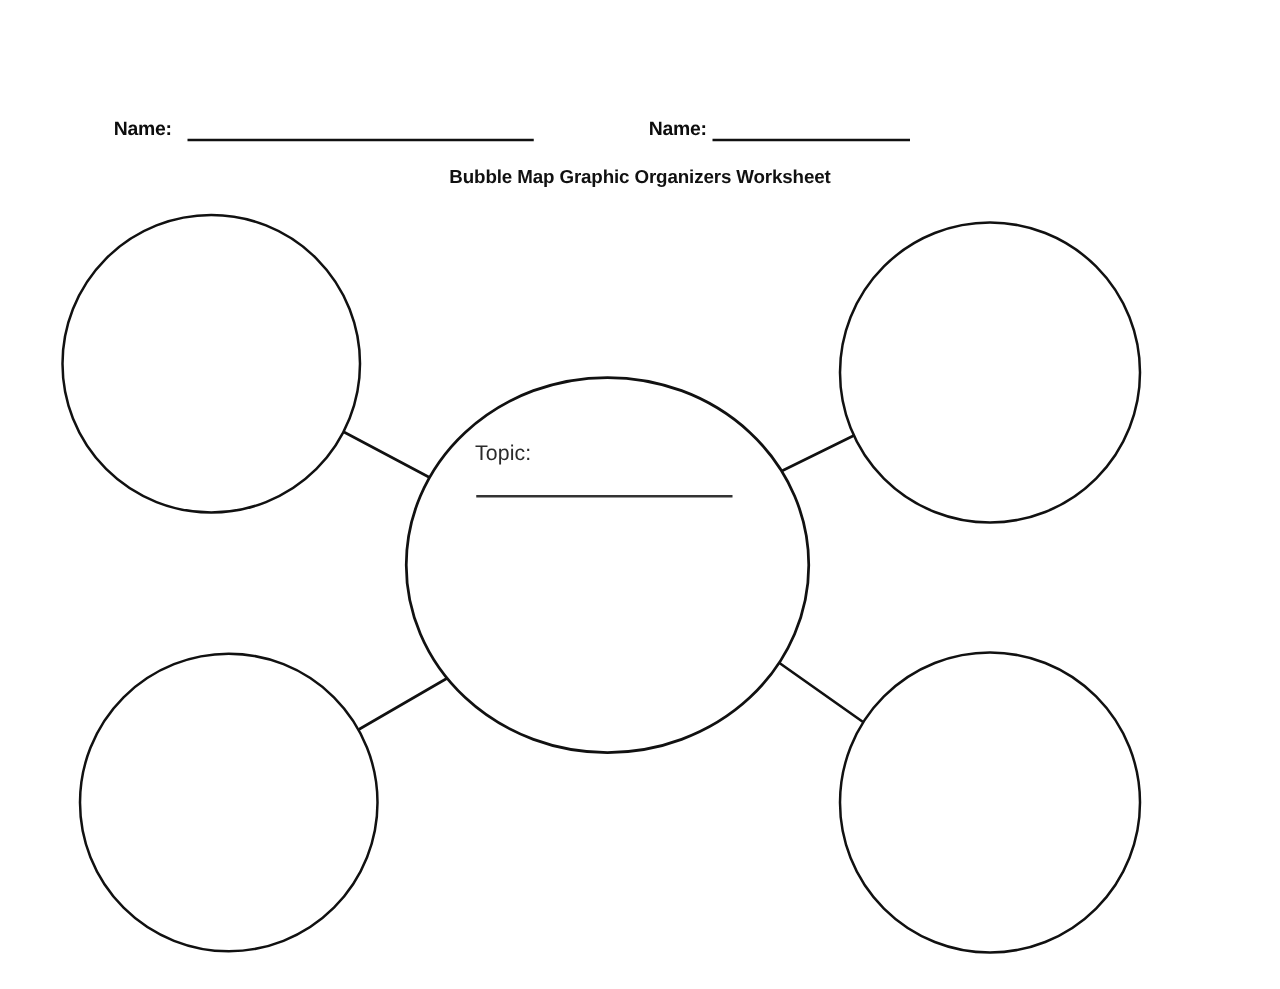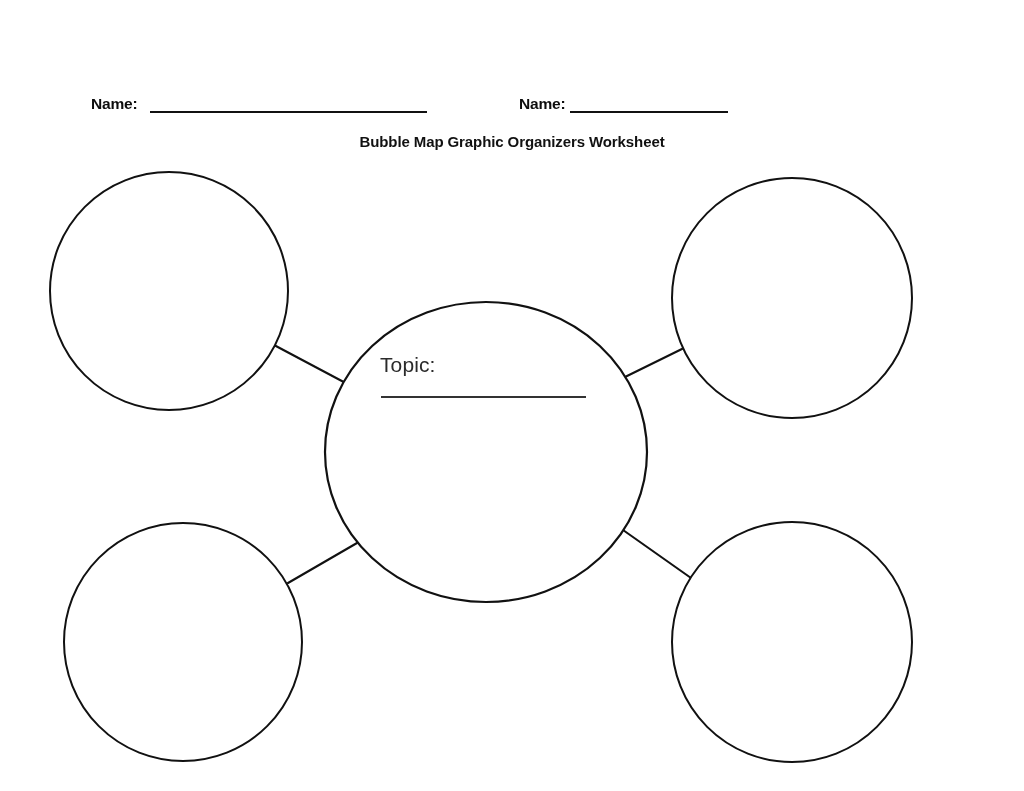--- a/index.html
+++ b/index.html
@@ -64,21 +64,21 @@
     height: 791px;
   }
 
   
   #topic-label {
     position: absolute;
     left: 380px;
     top: 353px;
     font-family: "Liberation Sans", sans-serif;
     font-weight: normal;
-    font-size: 21px;
+    font-size: 17px;
     color: #2b2b2b;
     letter-spacing: 0.1px;
   }
   #topic-rule {
     position: absolute;
     left: 381px;
     top: 396px;
     width: 205px;
     height: 0;
     border-top: 2.1px solid #333333;

